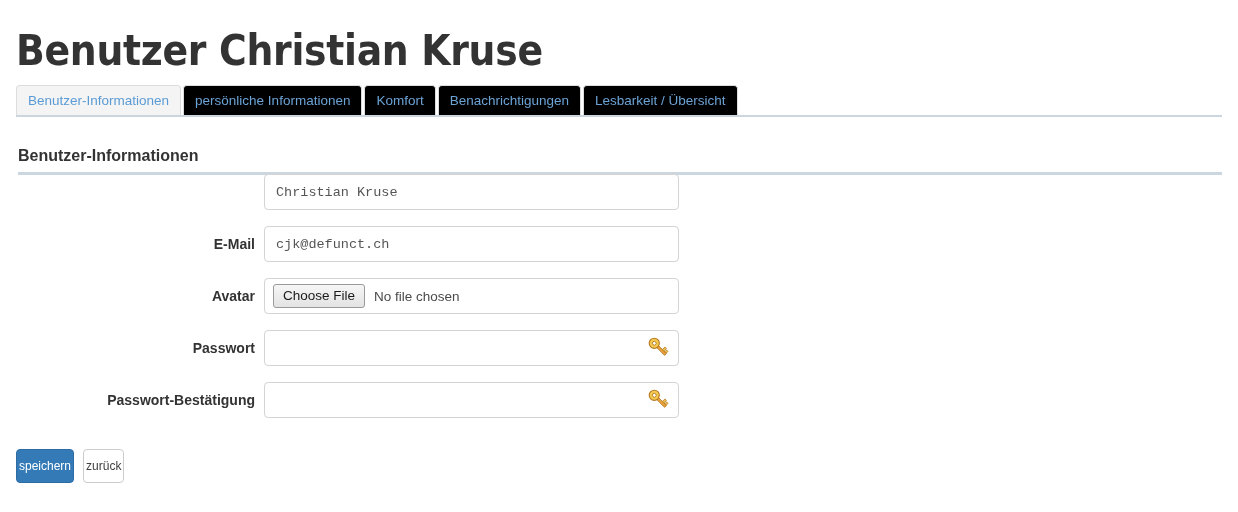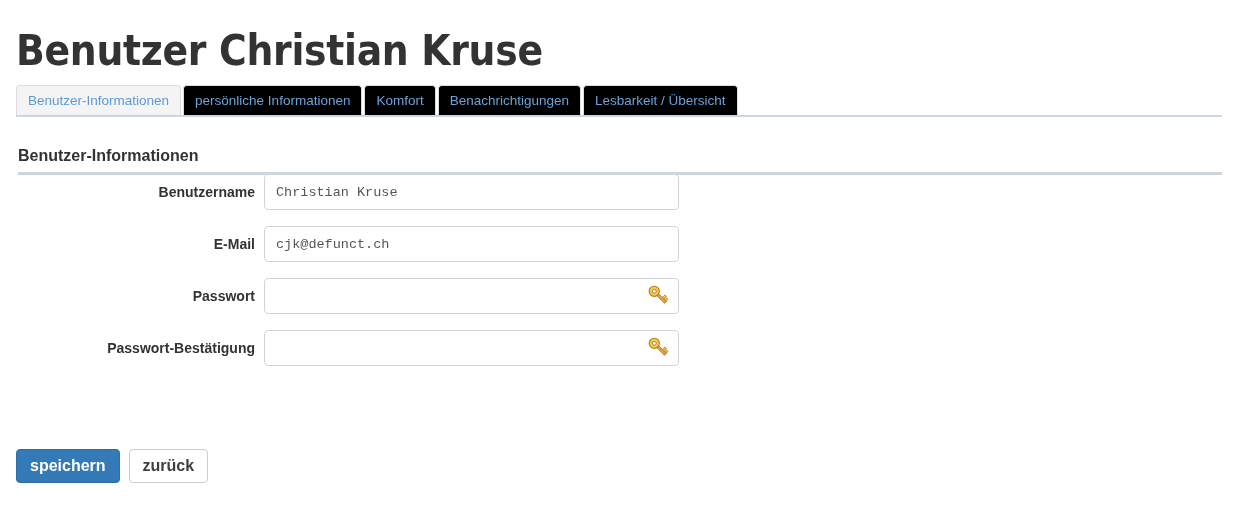--- a/index.html
+++ b/index.html
@@ -179,28 +179,27 @@
   
   .button-bar {
     position: absolute;
     left: 16px;
     top: 449px;
     display: flex;
     gap: 9px;
   }
   .btn {
     font-family: "Liberation Sans", sans-serif;
-    font-size: 16px;
+    font-size: 12px;
     line-height: 20px;
-    padding: 6px 13px;
+    padding: 6px 2px;
     border-radius: 4px;
     border: 1px solid transparent;
     cursor: pointer;
     white-space: nowrap;
-    font-weight: bold;
   }
   .btn-primary {
     color: #ffffff;
     background: #337ab7;
     border-color: #2e6da4;
   }
   .btn-default {
     color: #404040;
     background: #ffffff;
     border-color: #cccccc;
@@ -229,33 +228,41 @@
       <span>Lesbarkeit / Übersicht</span>
     </li>
   </ul>
 </nav>
 
 <h2 class="section-heading">Benutzer-Informationen</h2>
 
 <form class="form">
 
   <div class="form-row">
-    <label class="form-label">Benutzername</label>
     <div class="field-wrap">
       <input class="text-input" type="text" value="Christian Kruse" style="">
     </div>
   </div>
 
   <div class="form-row">
     <label class="form-label">E-Mail</label>
     <div class="field-wrap">
       <input class="text-input" type="text" value="cjk@defunct.ch" style="">
     </div>
   </div>
 
+  <div class="form-row">
+    <label class="form-label">Avatar</label>
+    <div class="field-wrap">
+      <div class="file-field">
+        <span class="file-button">Choose File</span>
+        <span class="file-status">No file chosen</span>
+      </div>
+    </div>
+  </div>
 
   <div class="form-row">
     <label class="form-label">Passwort</label>
     <div class="field-wrap">
       <input class="text-input" type="password" value="" style="">
       <span class="key-icon">
         <svg viewBox="0 0 32 32" width="29" height="29" aria-hidden="true">
           <g transform="rotate(-45 16 16)">
             <rect x="14.6" y="13" width="2.9" height="14" rx="0.6" fill="#e8a33d" stroke="#b5761f" stroke-width="0.9"></rect>
             <rect x="17.3" y="20.6" width="4.2" height="2.3" rx="0.5" fill="#f0c14b" stroke="#b5761f" stroke-width="0.9"></rect>

